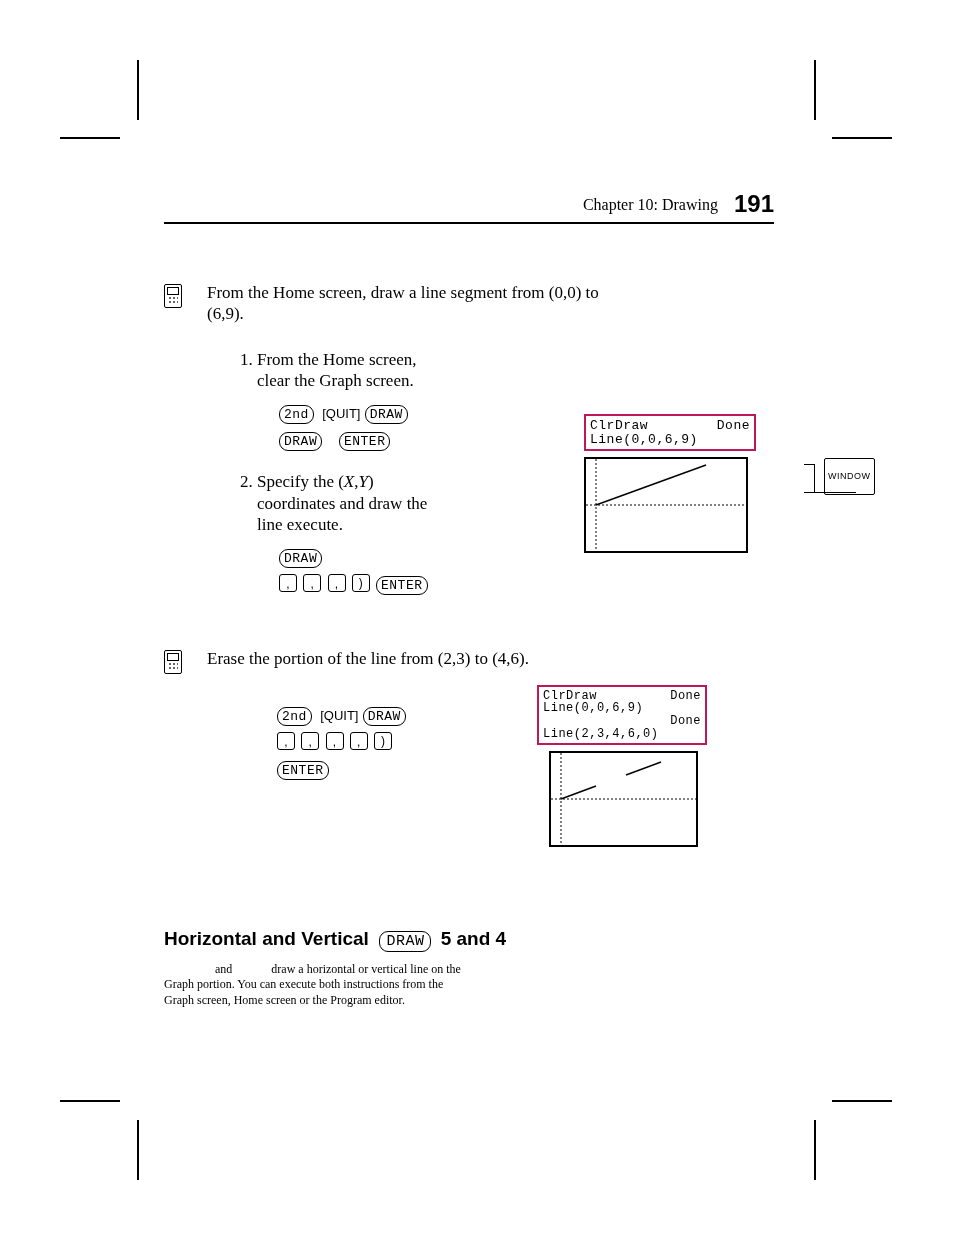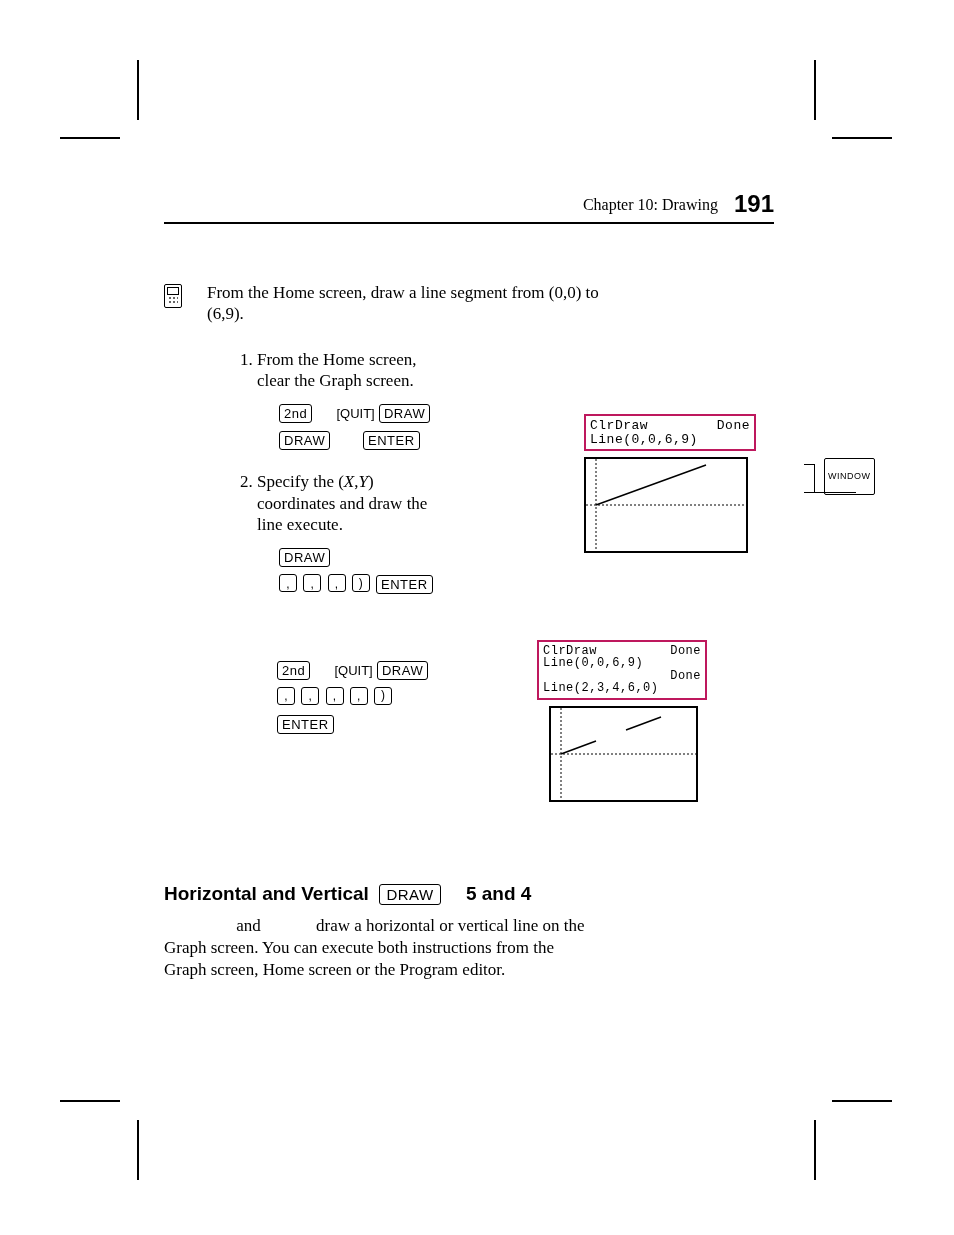--- a/index.html
+++ b/index.html
@@ -101,27 +101,27 @@
     width: 210px;
   }
   .keys-block {
     margin-top: 8px;
     margin-left: 22px;
     line-height: 1.6;
   }
 
   .key {
     display:inline-block;
-    font-family: Liberation Sans, sans-serif;
+    font-family: Liberation Mono, monospace;
     font-size: 13px;
     line-height: 1;
     padding: 2px 4px 2px 4px;
     border:1.2px solid #000;
-    border-radius:3px;
-    margin-right:20px;
+    border-radius:9px;
+    margin-right:4px;
     letter-spacing:.5px;
   }
   .key-chip {
     display:inline-block;
     width:16px; height:16px;
     border:1.2px solid #000;
     border-radius:3px;
     margin-right:2px;
     position:relative;
     vertical-align:-3px;
@@ -193,21 +193,21 @@
     font-family: Arial, Helvetica, sans-serif;
     font-size: 19px;
     font-weight: 800;
     font-stretch: condensed;
     margin-top: 34px;
   }
   .section-heading .key { font-weight: 500; font-size: 15px; padding:2px 6px; border-width:1.5px; }
 
   .section-body {
     margin-top: 10px;
-    font-size: 17px;
+    font-size: 12px;
     line-height: 1.3;
     font-family: Liberation Serif, serif;
   }
 
   .stepwrap { position:relative; }
 
   .screens-b-wrap {
     position:absolute;
     left:330px; top:-8px;
     width:170px;
@@ -295,20 +295,26 @@
               <line x1="10" y1="46" x2="120" y2="6" stroke="#000" stroke-width="1.5"></line>
             </svg>
           </div>
         </div>
         <span class="window-label">WINDOW</span>
         <div class="callout-line2"></div>
         <div class="callout-line"></div>
       </div>
 
       <div class="stepwrap" style="margin-top:32px; position:relative;">
+        <div class="row">
+          <div class="gutter"><span class="calc-icon"></span></div>
+          <div class="text-col">
+            <span>Erase the portion of the line from (2,3) to (4,6).</span>
+          </div>
+        </div>
 
         <div class="row" style="margin-top:14px; position:relative;">
           <div class="gutter"></div>
           <div class="text-col" style="position:relative; min-height:200px;">
             <div class="keys-block" style="margin-left:70px;">
               <span class="key">2nd</span>
               <span style="font-family:Arial;font-size:13px;">[QUIT]</span>
               <span class="key">DRAW</span><br>
               <span class="key-chip"></span>
               <span class="key-chip"></span>
@@ -341,19 +347,19 @@
       <div class="section-heading">
         <span>Horizontal and Vertical</span>&nbsp;
         <span class="key">DRAW</span>
         <span>5 and 4</span>
       </div>
       <div class="section-body">
         &nbsp;&nbsp;&nbsp;&nbsp;&nbsp;&nbsp;&nbsp;&nbsp;&nbsp;&nbsp;&nbsp;&nbsp;&nbsp;&nbsp;&nbsp;&nbsp;
         <span>and</span>
         &nbsp;&nbsp;&nbsp;&nbsp;&nbsp;&nbsp;&nbsp;&nbsp;&nbsp;&nbsp;&nbsp;
         <span>draw a horizontal or vertical line on the</span><br>
-        <span>Graph screen. You can execute both instructions from the</span><br>
+        <span>Graph portion. You can execute both instructions from the</span><br>
         <span>Graph screen, Home screen or the Program editor.</span>
       </div>
 
     </div>
   </div>
 </div>
 
 </body></html>

